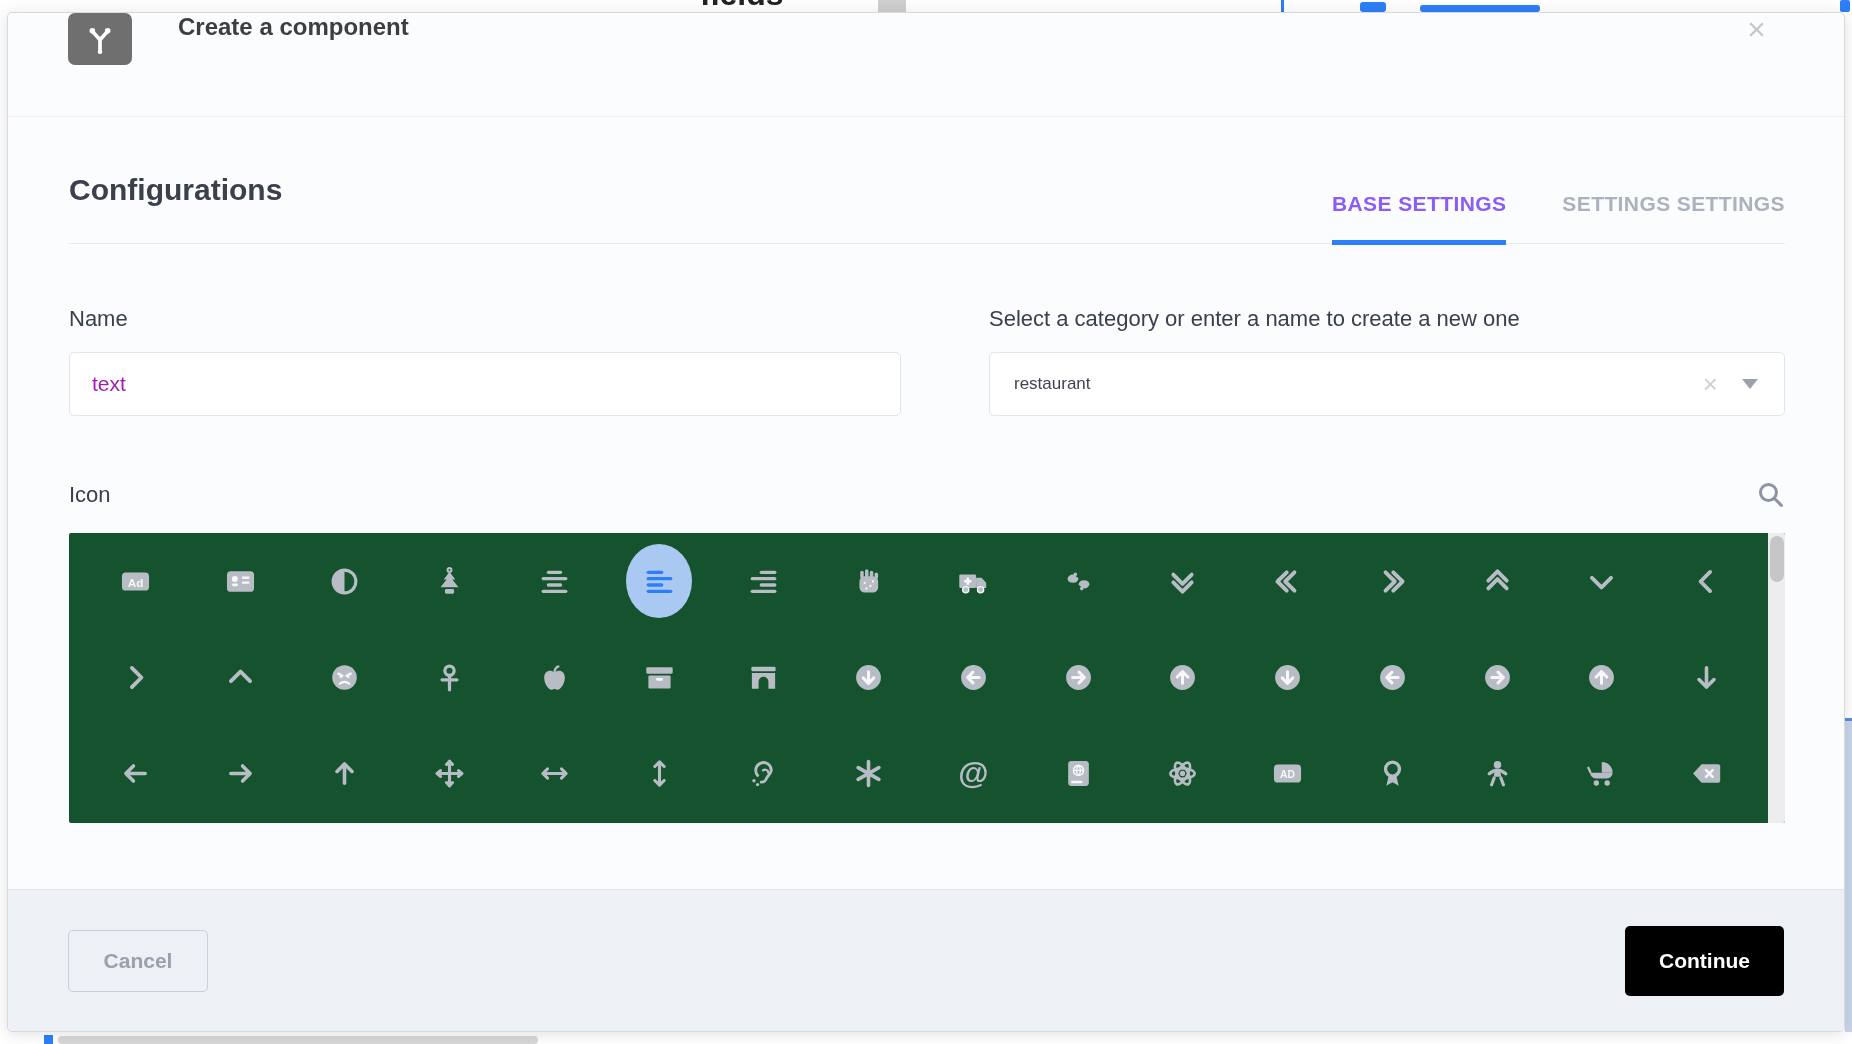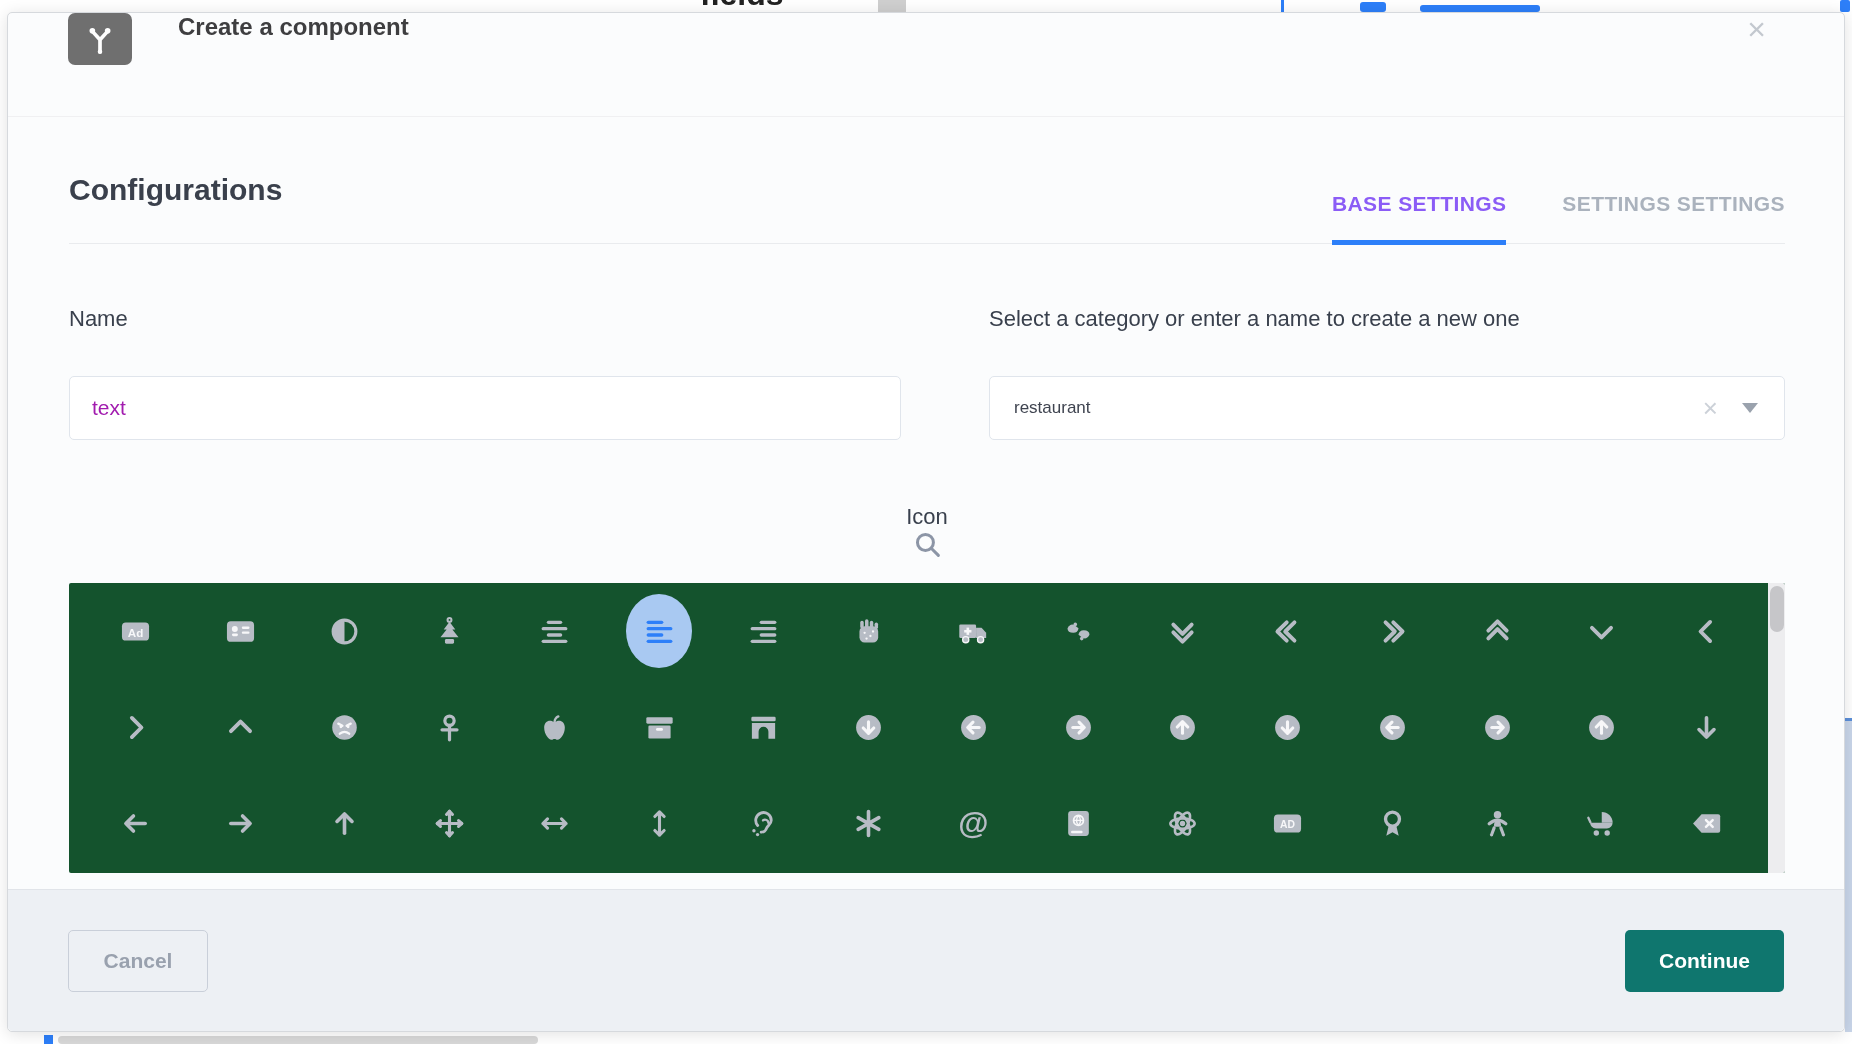--- a/index.html
+++ b/index.html
@@ -37,36 +37,36 @@
   .content { padding:0 59px 0 61px; }
 
   .config-row { margin-top:56px; display:flex; justify-content:space-between; align-items:flex-end; border-bottom:1px solid #e9ebee; }
   .section-title { font-size:30px; font-weight:700; color:#3a404c; padding-bottom:36px; }
   .tabs { display:flex; gap:56px; }
   .tab { font-size:21px; font-weight:700; letter-spacing:.4px; color:#aab2bd; padding-bottom:27px; position:relative; cursor:pointer; background:none; border:none; font-family:inherit; }
   .tab.active { color:#8b5cf6; }
   .tab.active::after { content:""; position:absolute; left:0; right:0; bottom:-2px; height:5px; background:#2d7ff9; }
 
   .form-row { margin-top:62px; display:flex; gap:88px; }
-  .field-label { display:block; font-size:22px; color:#39404d; margin-bottom:44px; }
+  .field-label { display:block; font-size:22px; color:#39404d; margin-bottom:20px; }
   .field-left { width:832px; }
   .field-right { flex:1; }
   .text-input {
     width:100%; height:64px; border:1px solid #e0e5ec; border-radius:5px; background:#fff;
     padding:0 22px; font-size:21px; color:#a21caf; font-family:inherit; outline:none;
   }
   .select-box {
     height:64px; border:1px solid #e0e5ec; border-radius:5px; background:#fff;
     display:flex; align-items:center; padding:0 26px 0 24px; cursor:pointer;
   }
   .select-value { flex:1; font-size:17px; color:#3f4450; }
   .clear-x { font-size:26px; color:#ccd1d8; margin-right:24px; line-height:1; cursor:pointer; }
   .caret-down { width:0; height:0; border-left:8px solid transparent; border-right:8px solid transparent; border-top:10px solid #9aa2ad; }
 
-  .icon-row { margin-top:64px; display:flex; justify-content:space-between; align-items:center;flex-direction:column; }
+  .icon-row { margin-top:64px; display:flex; justify-content:space-between; align-items:center; }
   .search-btn { background:none; border:none; cursor:pointer; color:#8c95a6; display:flex; }
 
   .icon-grid { margin-top:24px; height:290px; background:#14532d; position:relative; overflow:hidden; border-radius:2px; }
   .grid-row { display:grid; grid-template-columns:repeat(16,1fr); height:96px; align-items:center; justify-items:center; padding:0 26px 0 14px; }
   .cell { width:70px; height:76px; display:flex; align-items:center; justify-content:center; color:#b7bcc5; cursor:pointer; }
   .cell svg { display:block; }
   .cell .char { font-size:31px; font-weight:700; line-height:1; }
   .halo { width:66px; height:74px; background:#a9c9f2; border-radius:50%; display:flex; align-items:center; justify-content:center; }
   .cell.selected { color:#2d7ff9; }
   .scroll-track { position:absolute; top:0; right:0; width:17px; height:100%; background:#ededef; }
@@ -75,21 +75,21 @@
   .modal-footer {
     position:absolute; left:0; right:0; bottom:0; height:142px; background:#edf0f4;
     border-top:1px solid #e1e4e9; border-radius:0 0 5px 5px;
     display:flex; align-items:center; padding:0 60px;
   }
   .cancel-btn {
     height:62px; min-width:140px; border:1px solid #c9cfd9; border-radius:5px; background:transparent;
     color:#99a1ae; font-size:21px; font-weight:600; font-family:inherit; cursor:pointer; padding:9px 28px;
   }
   .continue-btn {
-    margin-left:auto; height:62px; border:none; border-radius:5px; background:#0f766e;
+    margin-left:auto; height:70px; border:none; border-radius:5px; background:#000000;
     color:#fff; font-size:21px; font-weight:700; font-family:inherit; cursor:pointer; padding:0 34px;
   }
 </style>
 </head>
 <body>
 
 <div class="backdrop-top">
   <span class="frag-fields">fields</span>
   <span class="frag-scroll"></span>
   <span class="frag-blue-vline"></span>

